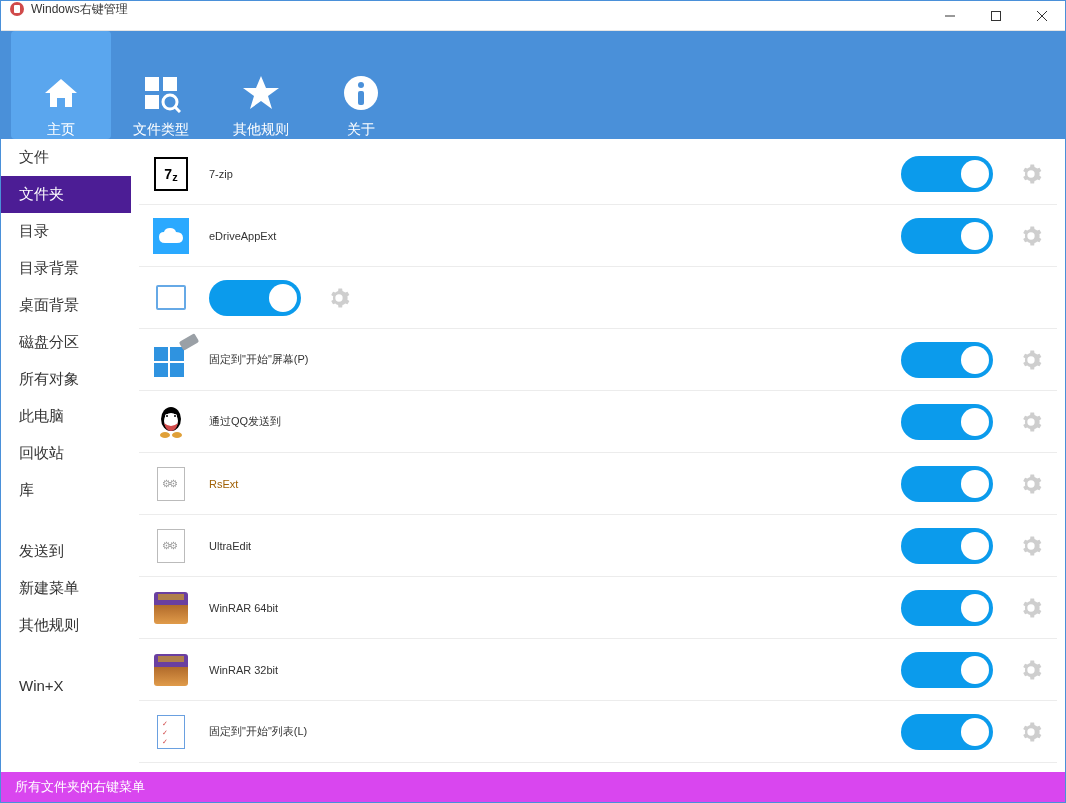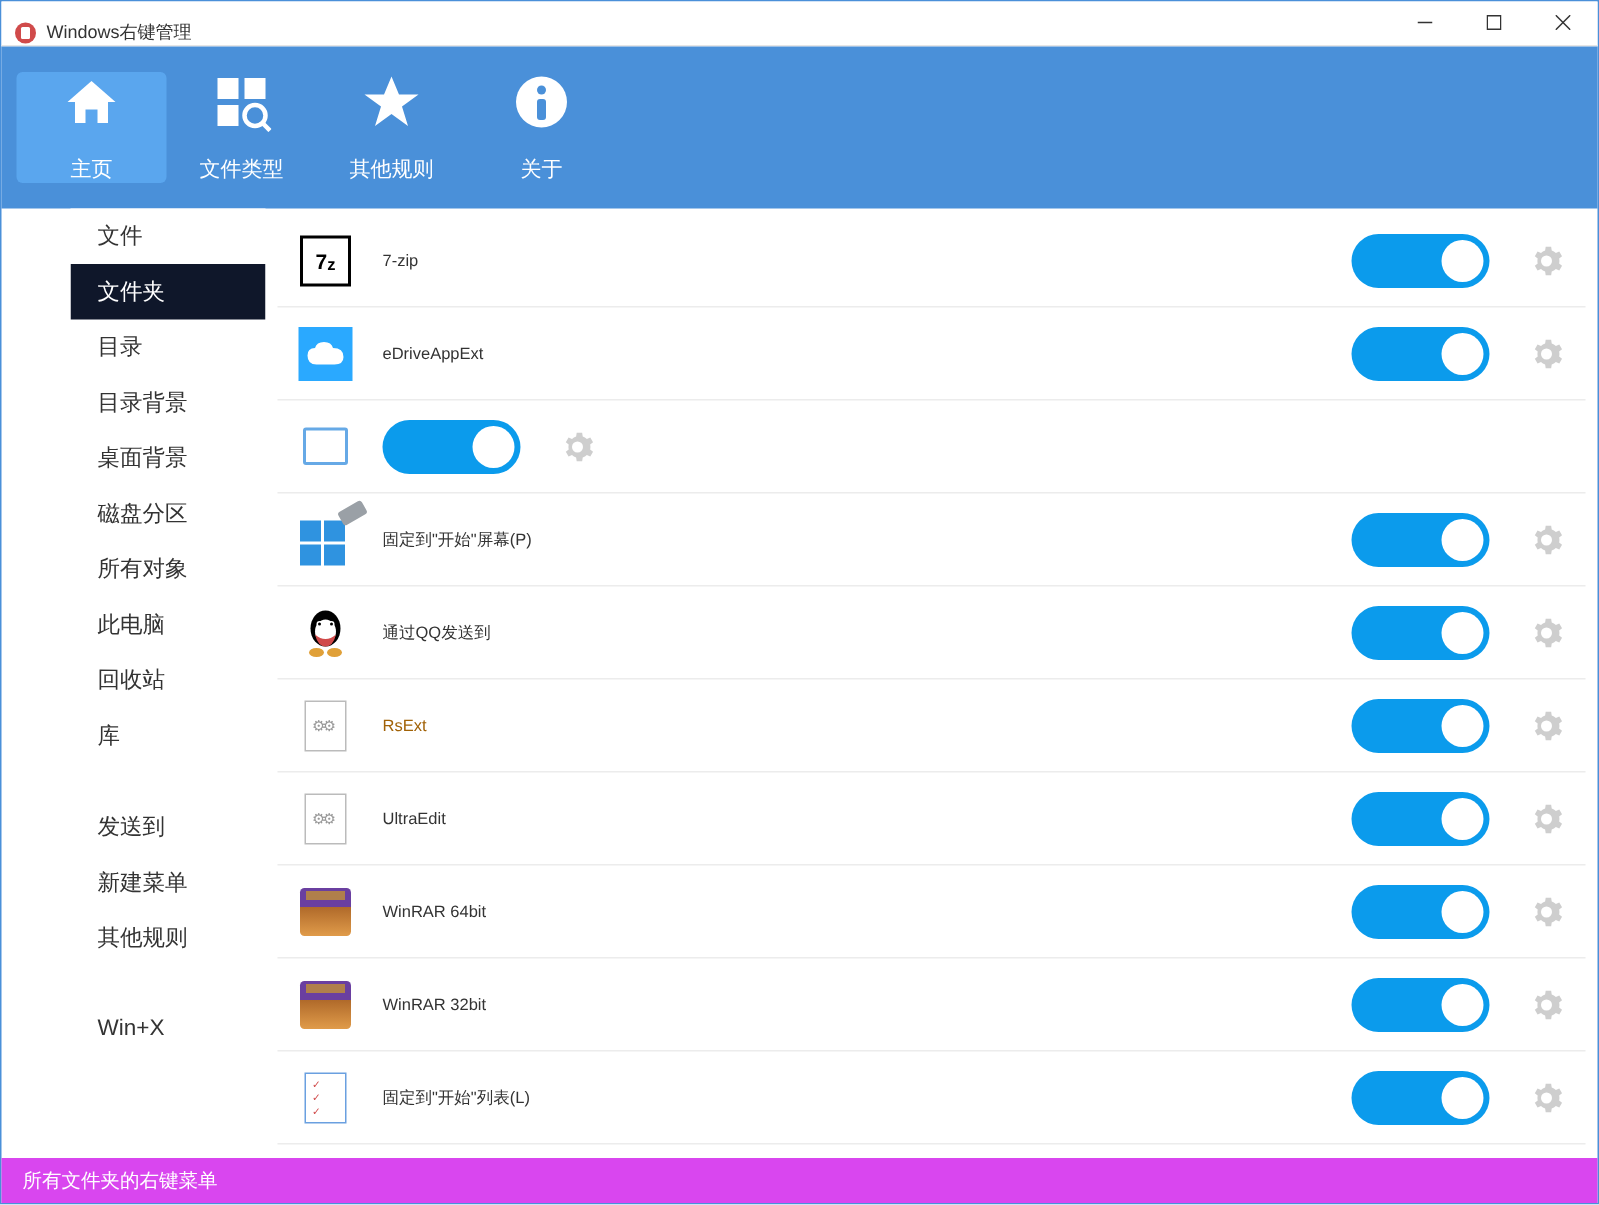--- a/index.html
+++ b/index.html
@@ -1,40 +1,40 @@
 <!DOCTYPE html>
 <html><head>
 <meta charset="utf-8">
 <style>
 * { box-sizing: border-box; margin: 0; padding: 0; font-family: "Microsoft YaHei", "Segoe UI", sans-serif; }
 html, body { width: 1066px; height: 803px; overflow: hidden; background: #fff; }
 
 .window { width: 1066px; height: 803px; display: flex; flex-direction: column; border: 1px solid #4a90d9; }
 
 
-.titlebar { height: 30px; background: #fff; display: flex; align-items: flex-end; padding: 0 0 0 8px; border-bottom: 1px solid #e5e5e5; }
+.titlebar { height: 30px; background: #fff; display: flex; align-items: flex-start; padding: 0 0 0 8px; border-bottom: 1px solid #e5e5e5; }
 .titlebar .app-icon { width: 16px; height: 16px; margin-right: 6px; display:flex; align-items:center; justify-content:center; }
 .titlebar .title { font-size: 12px; color: #333; flex: 1; }
 .titlebar .win-btn { width: 46px; height: 30px; display: flex; align-items: center; justify-content: center; color: #333; }
 .titlebar .win-btn svg { width: 10px; height: 10px; }
 
 
 .topnav { height: 108px; background: #4a90d9; display: flex; align-items: center; padding: 0 10px; gap: 0; }
-.topnav .nav-item { width: 100px; height: 74px; display: flex; flex-direction: column; align-items: center; justify-content: space-between; color: #fff; cursor: pointer; }
+.topnav .nav-item { width: 100px; height: 108px; display: flex; flex-direction: column; align-items: center; justify-content: flex-end; color: #fff; cursor: pointer; }
 .topnav .nav-item.active { background: #5aa6ee; border-radius: 4px; }
 .topnav .nav-item .icon { width: 40px; height: 40px; display: flex; align-items: center; justify-content: center; }
 .topnav .nav-item .label { font-size: 14px; margin-top: 8px; }
 
 
-.body { flex: 1; display: flex; min-height: 0; margin-left: 46px; }
+.body { flex: 1; display: flex; min-height: 0; }
 
 
 .sidebar { width: 130px; background: #fff; display: flex; flex-direction: column; font-size: 15px; color: #333; overflow-y: auto; }
 .sidebar .side-item { padding: 9px 18px; cursor: pointer; }
-.sidebar .side-item.active { background: #0f172a; color: #fff; }
+.sidebar .side-item.active { background: #4c1d95; color: #fff; }
 .sidebar .side-gap { height: 24px; }
 
 
 .content-wrap { flex: 1; display: flex; min-width: 0; }
 .content { flex: 1; overflow-y: auto; padding: 4px 8px 4px 8px; }
 .content::-webkit-scrollbar { width: 16px; }
 .content::-webkit-scrollbar-track { background: #f0f0f0; }
 .content::-webkit-scrollbar-thumb { background: #c8c8c8; border: 3px solid #f0f0f0; border-radius: 8px; }
 
 .row { height: 62px; display: flex; align-items: center; padding: 0 14px; border-bottom: 1px solid #ececec; }

